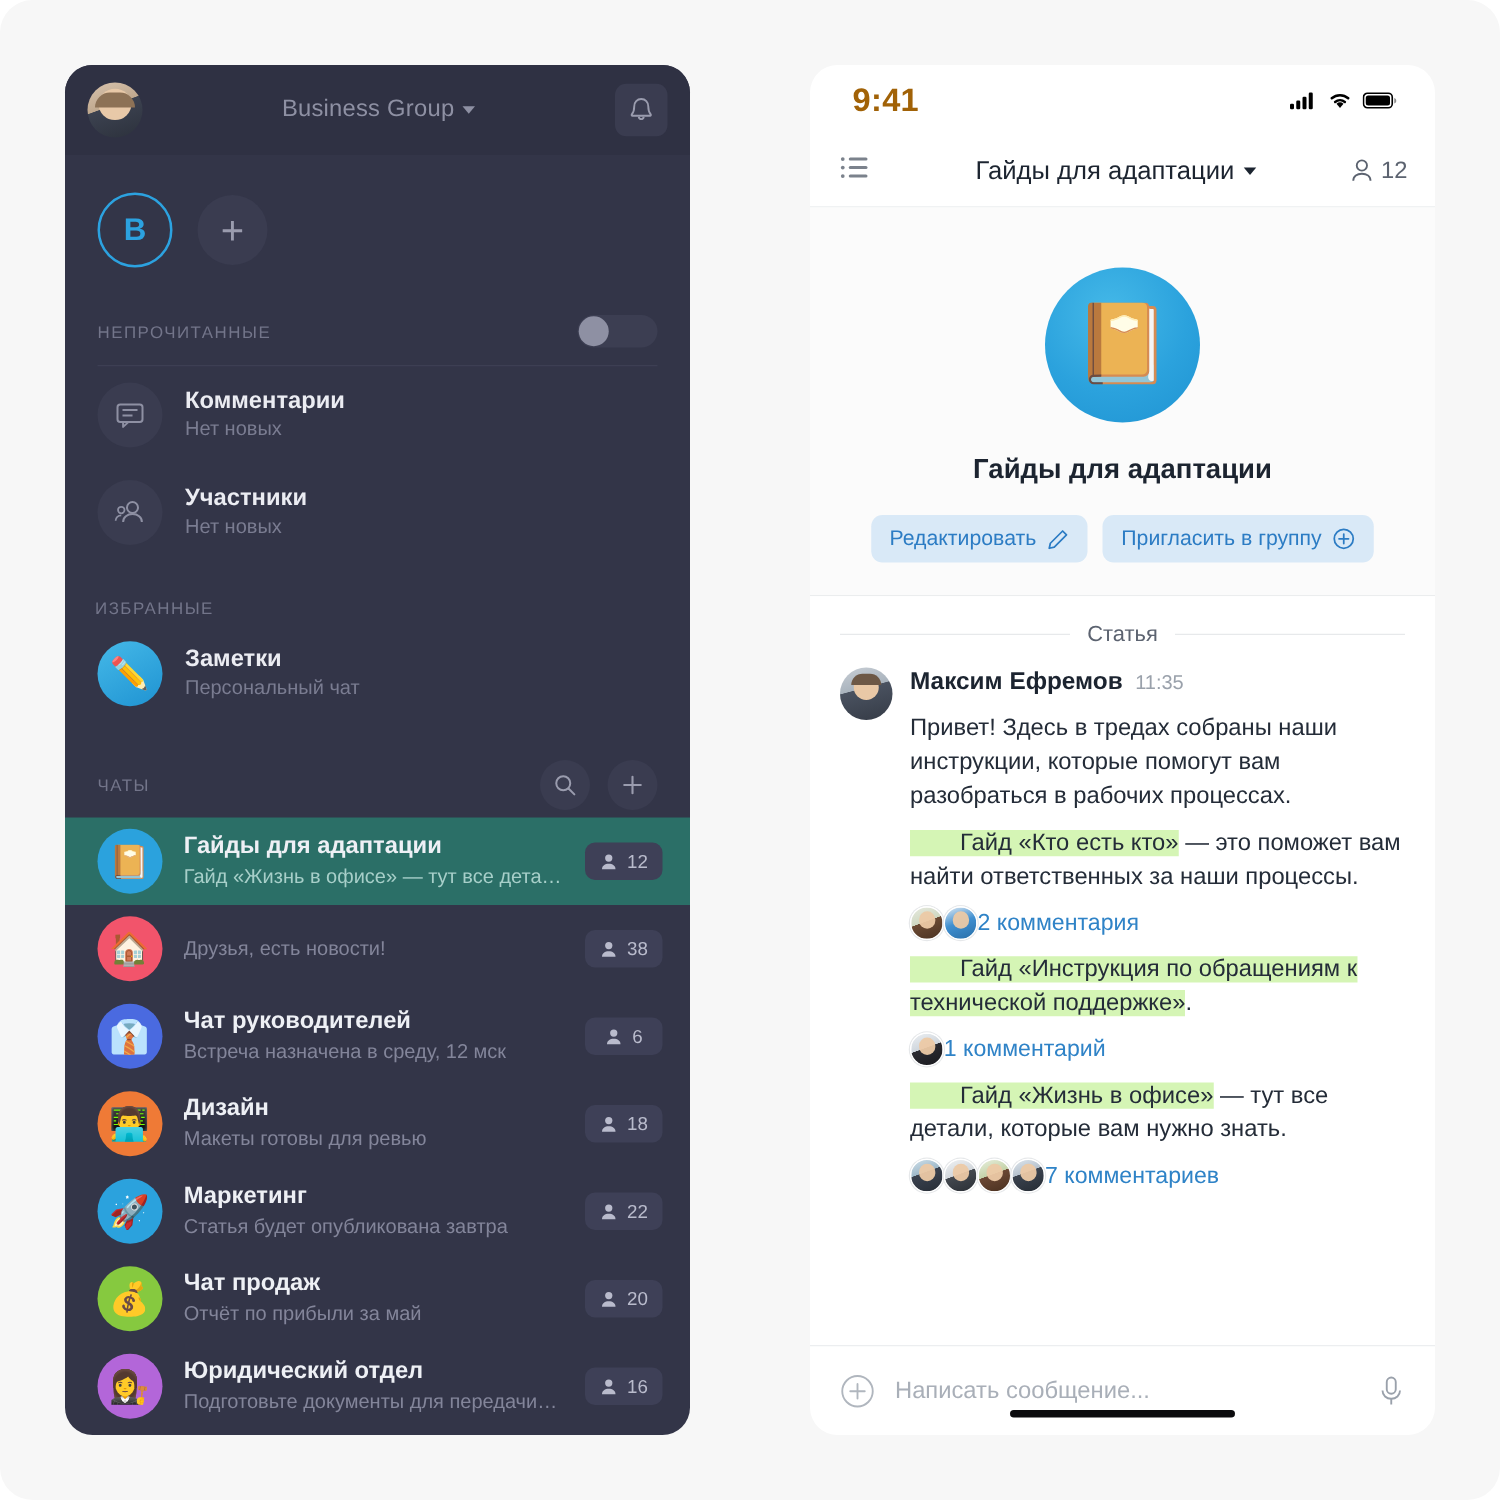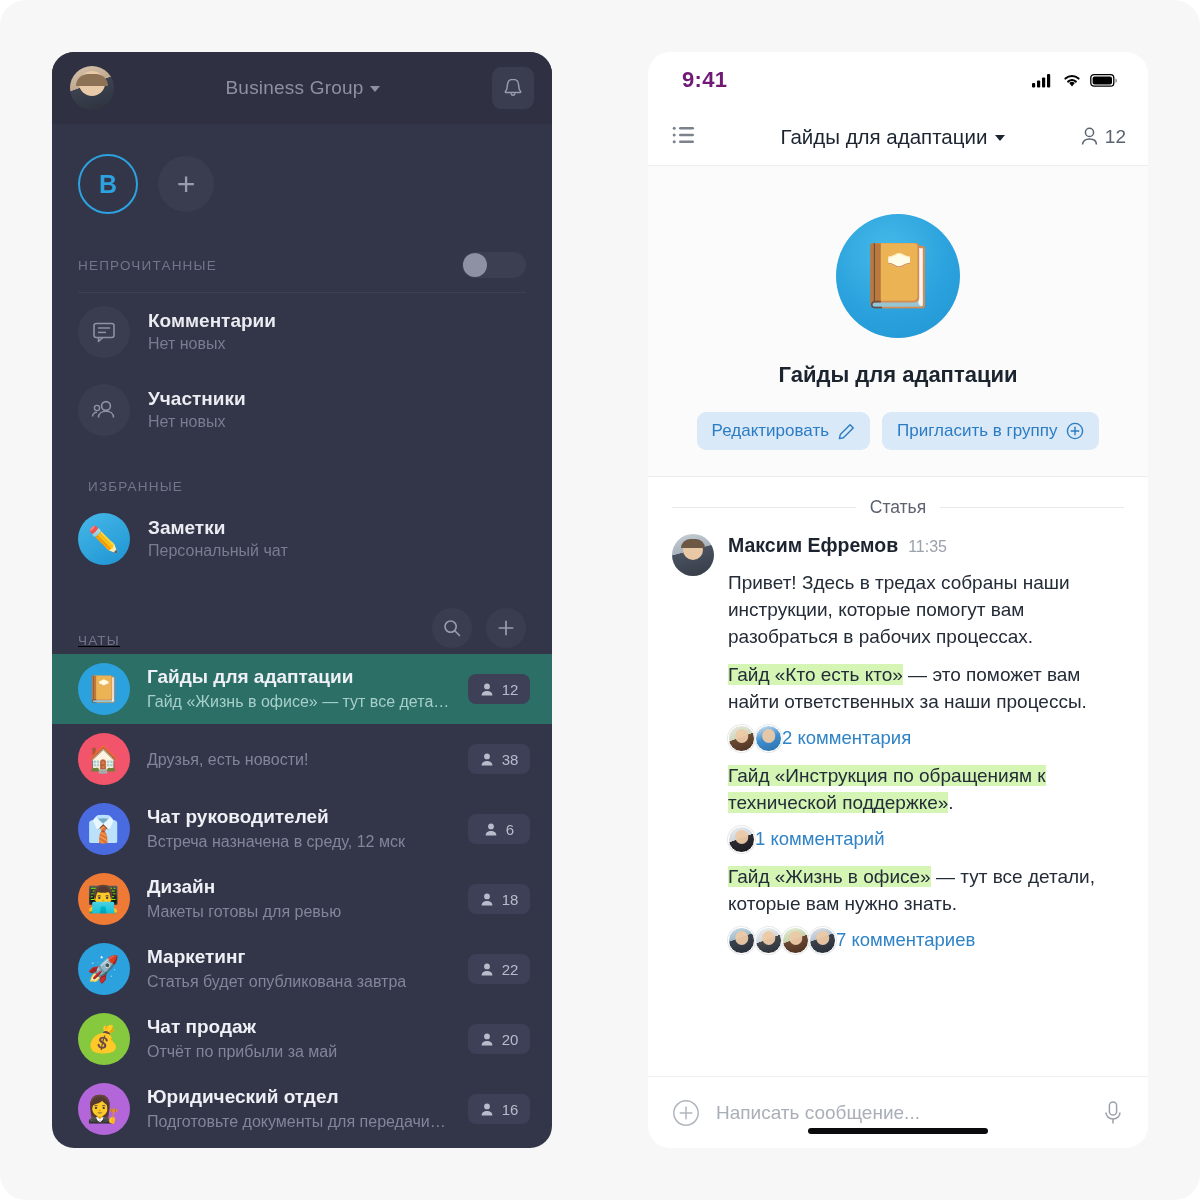--- a/index.html
+++ b/index.html
@@ -106,25 +106,25 @@
     padding: 13px 26px;
   }
   .si-icon {
     width:52px; height:52px; border-radius:50%;
     background:#3a3c50; display:flex; align-items:center; justify-content:center;
     flex:none;
   }
   .si-text .t1 { color:#ebecf2; font-size:19px; font-weight:bold; line-height:1.25; }
   .si-text .t2 { color:#7a7c91; font-size:16px; line-height:1.3; margin-top:2px; }
 
-  .fav-header { margin: 30px 26px 6px 36px; }
+  .fav-header { margin: 30px 26px 6px 24px; }
 
   .chats-header {
     margin: 30px 26px 6px 26px;
-    display:flex; align-items:flex-end; justify-content:space-between;text-decoration:underline;
+    display:flex; align-items:center; justify-content:space-between;
   }
   .chats-actions { display:flex; gap:14px; }
   .ch-btn {
     width:40px; height:40px; border-radius:50%;
     background:#3a3c50; display:flex; align-items:center; justify-content:center;
   }
 
   .chat-row {
     display:flex; align-items:center; gap:17px;
     padding: 9px 22px 9px 26px;
@@ -161,21 +161,21 @@
     background: #ffffff;
     border-radius: 22px;
     overflow: hidden;
     display:flex; flex-direction:column;
   }
   .statusbar {
     height: 56px; flex:none;
     display:flex; align-items:center; justify-content:space-between;
     padding: 0 30px 0 34px;
   }
-  .sb-time { font-size:22px; font-weight:bold; color:#701a75; letter-spacing:.3px; }
+  .sb-time { font-size:26px; font-weight:bold; color:#a16207; letter-spacing:.3px; }
   .sb-icons { display:flex; align-items:center; gap:8px; }
 
   .chat-topbar {
     height: 58px; flex:none;
     display:flex; align-items:center; padding: 0 22px 0 24px;
     border-bottom: 1px solid #eceef0;
   }
   .topbar-title {
     flex:1; text-align:center; font-size:20.5px; color:#1c2430; font-weight:500;
   }
@@ -230,21 +230,21 @@
   .msg-ava::before{content:"";position:absolute;left:11px;top:6px;width:20px;height:20px;border-radius:50%;background:#e9c8a6;}
   .msg-ava::after{content:"";position:absolute;left:9px;top:5px;width:24px;height:9px;border-radius:12px 12px 0 0;background:#6d5846;}
   .msg-body { flex:1; min-width:0; }
   .msg-head { display:flex; align-items:baseline; gap:10px; }
   .msg-author { font-size:19.5px; font-weight:bold; color:#1c2430; }
   .msg-time { font-size:16px; color:#9aa1ab; }
   .msg-text {
     font-size:19px; line-height:1.42; color:#242c38; margin-top:13px;
   }
   .msg-para { margin-top: 11px; font-size:19px; line-height:1.42; color:#242c38; }
-  .hl { background:#d5f5b5; }
+  .hl { background:#d5f5b5;padding-left:40px; }
 
   .comment-row {
     display:flex; align-items:center; margin-top: 9px;
   }
   .cava {
     width:27px; height:27px; border-radius:50%; flex:none;
     border: 1.5px solid #fff;
     box-shadow: 0 0 0 1px #e6e8ea;
     overflow:hidden; position:relative;
   }

